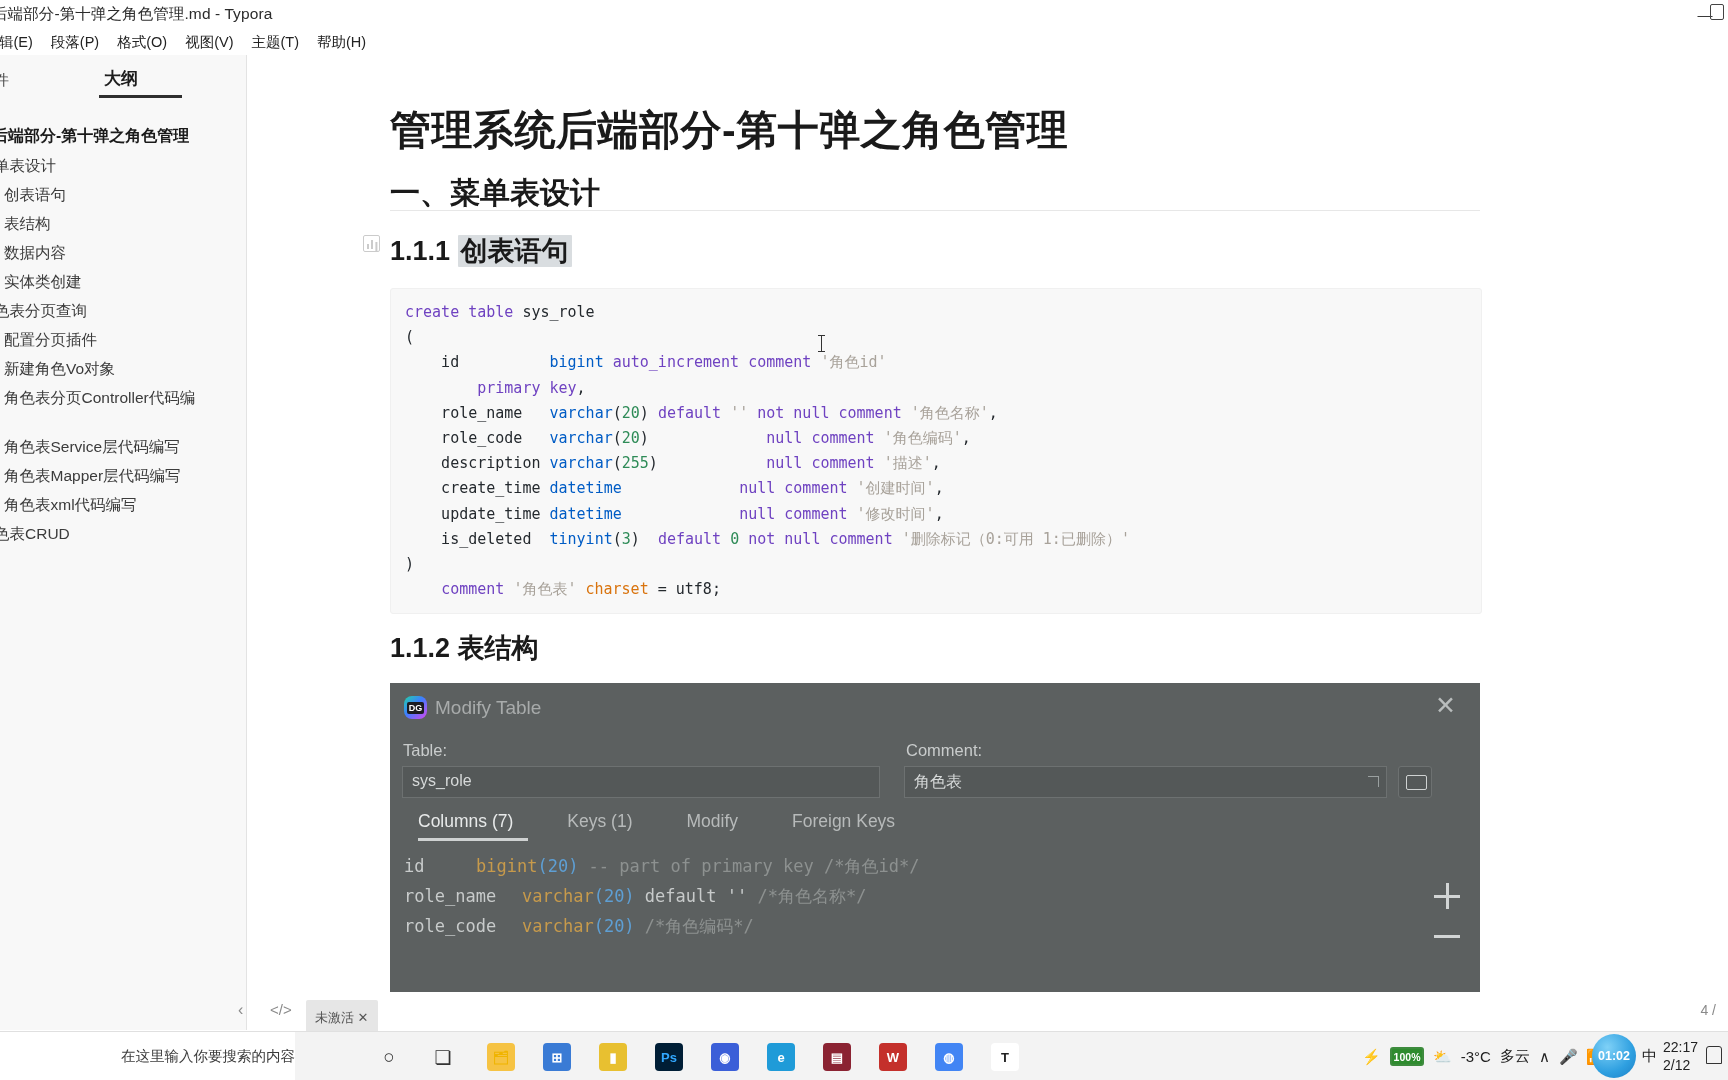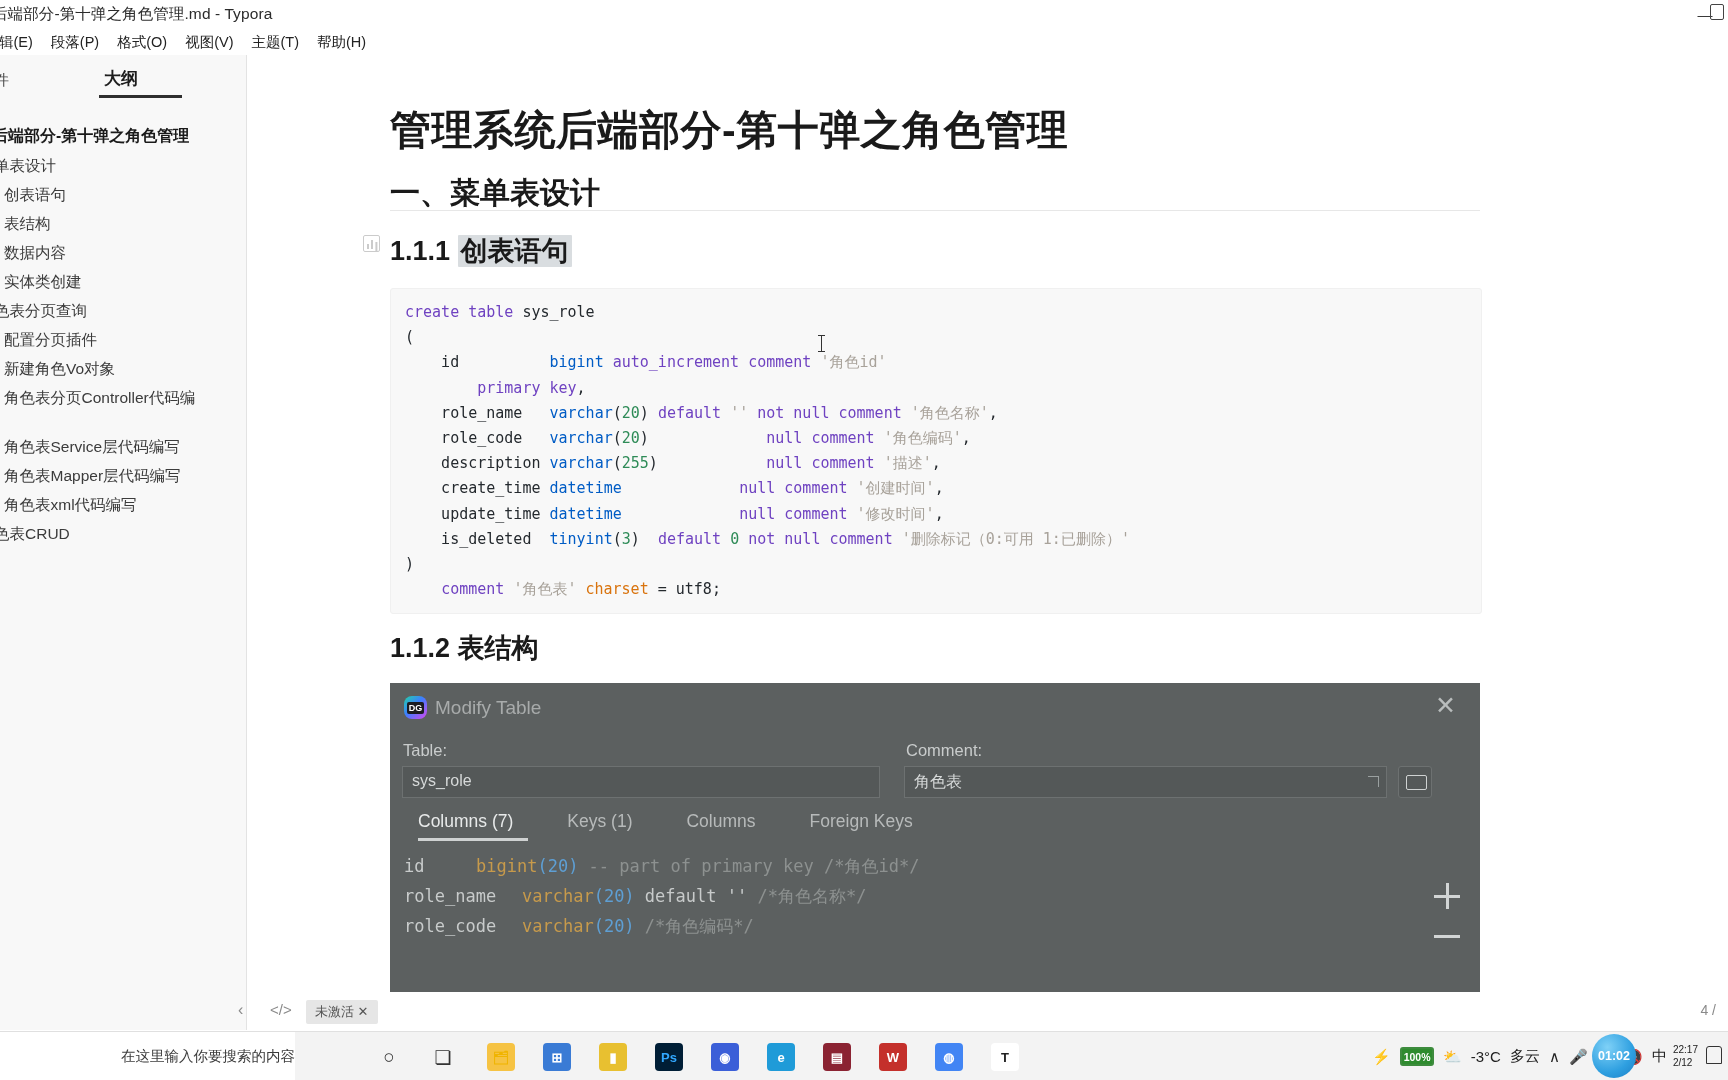--- a/index.html
+++ b/index.html
@@ -203,21 +203,21 @@
   .editor-bottom {
     position:absolute; left:248px; top:992px; width:1480px; height:38px; background:#fff;
   }
   .eb-btn {
     position:absolute; font-size:16px; color:#8a8a8a;
   }
   .eb-prev { left:-10px; top:9px; }
   .eb-code { left:22px; top:9px; font-size:15px; }
   .eb-badge {
     position:absolute; left:58px; top:8px; background:#e6e6e6; color:#555;
-    font-size:13px; padding:3px 9px; border-radius:2px; white-space:nowrap;
+    font-size:13px; padding:9px 9px; border-radius:2px; white-space:nowrap;
   }
   .eb-count {
     position:absolute; right:12px; top:10px; font-size:14px; color:#8a8a8a;
   }
 
   
   .taskbar {
     position:absolute; left:0; bottom:0; width:1728px; height:49px;
     background:#f3f3f3; border-top:1px solid #e0e0e0;
     display:flex; align-items:center;
@@ -239,21 +239,21 @@
   .tray { position:absolute; right:0; top:0; height:49px; display:flex; align-items:center; }
   .tray-item {
     font-size:15px; color:#222; margin-left:9px; display:flex; align-items:center;
     white-space:nowrap;
   }
   .battery {
     width:34px; height:19px; border:2px solid #3d8b3d; border-radius:3px;
     background:#2e8b2e; color:#fff; font-size:10.5px; font-weight:bold;
     display:flex; align-items:center; justify-content:center;
   }
-  .clock-wrap { font-size:10px; color:#222; line-height:1.25; text-align:left; margin-left:6px; }
+  .clock-wrap { font-size:14px; color:#222; line-height:1.25; text-align:left; margin-left:6px; }
   .blue-circle {
     position:absolute; right:92px; top:2px; width:44px; height:44px; border-radius:50%;
     background:radial-gradient(circle at 35% 30%, #7fd1f7 0%, #2e9fe0 60%, #1c7ec4 100%);
     display:flex; align-items:center; justify-content:center;
     color:#fff; font-size:12.5px; font-weight:bold;
   }
   .notif-corner {
     position:absolute; right:6px; top:14px; width:16px; height:18px;
     border:1.8px solid #333; border-radius:3px 3px 0 0;
   }
@@ -339,21 +339,21 @@
 
         <div class="lbl comment-lbl">Comment:</div>
         <div class="field comment-f"><span>角色表</span>
           <span class="field-expand"></span>
         </div>
         <div class="comment-btn"></div>
 
         <div class="tabs-row" id="shot-tabs">
             <div class="shot-tab active">Columns (7)</div>
             <div class="shot-tab">Keys (1)</div>
-            <div class="shot-tab">Columns</div>
+            <div class="shot-tab">Modify</div>
             <div class="shot-tab">Foreign Keys</div>
           </div>
         <div class="shot-tab-underline"></div>
 
         <div id="shot-columns">
             <div class="col-row" style="top: 172px;"><span class="c-name" style="display: inline-block; width: 72px;">id</span><span class="c-type">bigint</span><span class="c-len">(20)</span><span class="c-cmt"> -- part of primary key /*角色id*/</span></div>
             <div class="col-row" style="top: 202px;"><span class="c-name" style="display: inline-block; width: 118px;">role_name</span><span class="c-type">varchar</span><span class="c-len">(20)</span><span class="c-def"> default ''</span><span class="c-cmt"> /*角色名称*/</span></div>
             <div class="col-row" style="top: 232px;"><span class="c-name" style="display: inline-block; width: 118px;">role_code</span><span class="c-type">varchar</span><span class="c-len">(20)</span><span class="c-cmt"> /*角色编码*/</span></div>
           </div>
 

